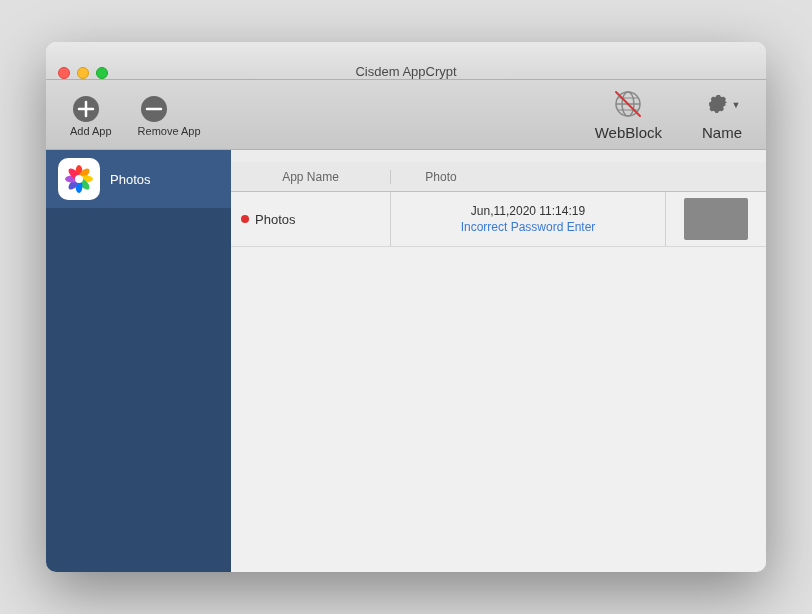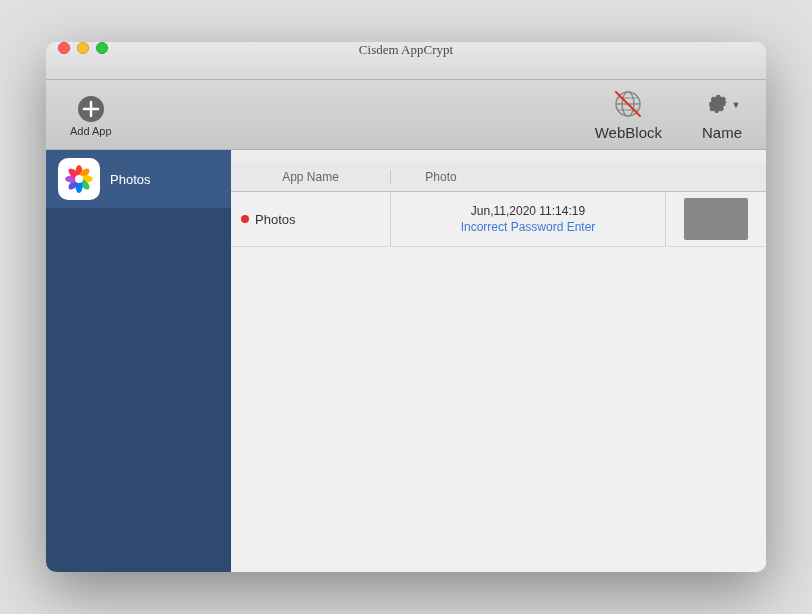--- a/index.html
+++ b/index.html
@@ -23,26 +23,25 @@
       display: flex;
       flex-direction: column;
       background: #ececec;
     }
 
     
     .titlebar {
       background: linear-gradient(to bottom, #e8e8e8, #d8d8d8);
       height: 38px;
       display: flex;
-      align-items: flex-start;
+      align-items: flex-end;
       justify-content: center;
       position: relative;
       border-bottom: 1px solid #b0b0b0;
       flex-shrink: 0;
-      font-family: Liberation Serif, serif;
     }
 
     .traffic-lights {
       position: absolute;
       left: 12px;
       display: flex;
       gap: 7px;
       align-items: center;
     }
 
@@ -69,21 +68,20 @@
       display: flex;
       align-items: center;
       padding: 0 16px;
       border-bottom: 1px solid #b0b0b0;
       flex-shrink: 0;
     }
 
     .toolbar-btn {
       display: flex;
       flex-direction: column;
-      align-items: center;
       gap: 0;
       cursor: pointer;
       margin-right: 10px;
       background: none;
       border: none;
       padding: 4px 8px;
     }
 
     .toolbar-btn .icon-circle {
       width: 32px;
@@ -316,20 +314,29 @@
       <div class="icon-circle">
         <svg width="28" height="28" viewBox="0 0 28 28">
           <circle cx="14" cy="14" r="13" fill="#666" stroke="none"></circle>
           <line x1="14" y1="7" x2="14" y2="21" stroke="white" stroke-width="2.5" stroke-linecap="round"></line>
           <line x1="7" y1="14" x2="21" y2="14" stroke="white" stroke-width="2.5" stroke-linecap="round"></line>
         </svg>
       </div>
       <span class="btn-label">Add App</span>
     </button>
 
+    <button class="toolbar-btn">
+      <div class="icon-circle">
+        <svg width="28" height="28" viewBox="0 0 28 28">
+          <circle cx="14" cy="14" r="13" fill="#666" stroke="none"></circle>
+          <line x1="7" y1="14" x2="21" y2="14" stroke="white" stroke-width="2.5" stroke-linecap="round"></line>
+        </svg>
+      </div>
+      <span class="btn-label">Remove App</span>
+    </button>
 
     <div class="toolbar-spacer"></div>
 
     <div class="toolbar-right">
       <button class="toolbar-icon-btn">
         <div class="icon-area webblock-icon">
           <svg width="30" height="30" viewBox="0 0 30 30">
             <circle cx="15" cy="15" r="12" fill="none" stroke="#888" stroke-width="1.5"></circle>
             <ellipse cx="15" cy="15" rx="6" ry="12" fill="none" stroke="#888" stroke-width="1.5"></ellipse>
             <line x1="3" y1="15" x2="27" y2="15" stroke="#888" stroke-width="1.5"></line>

